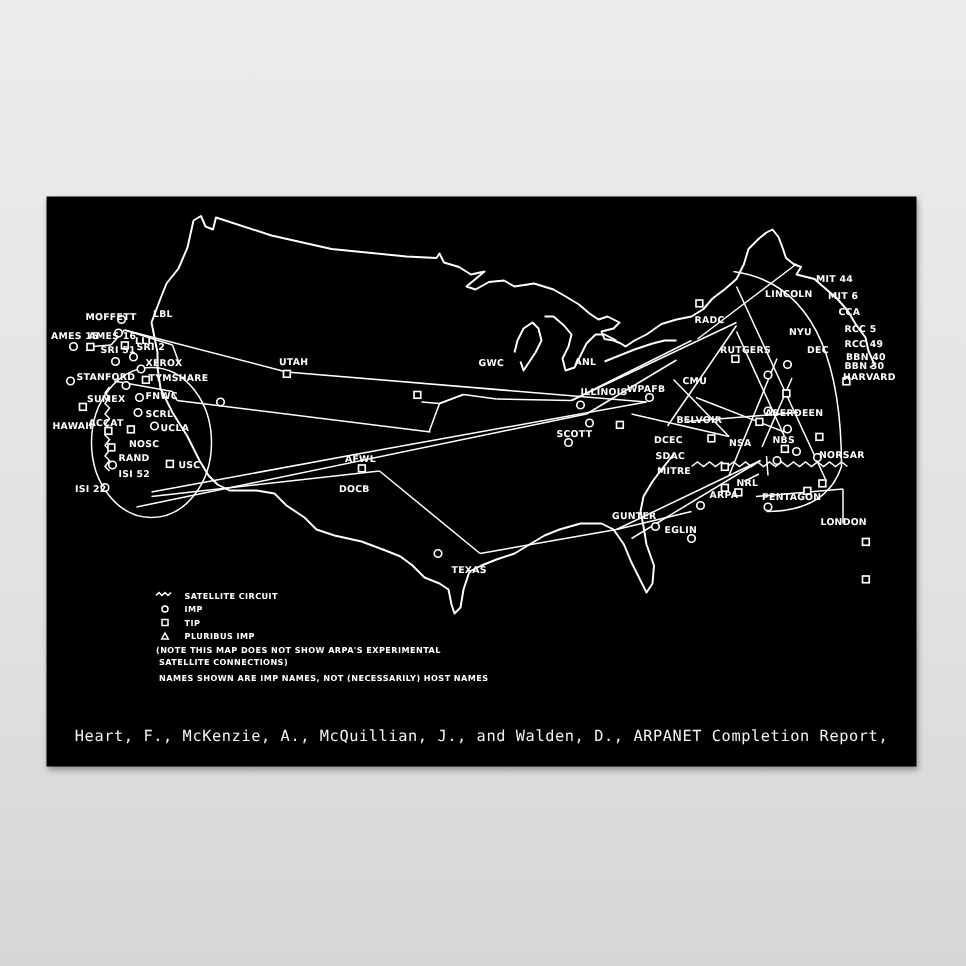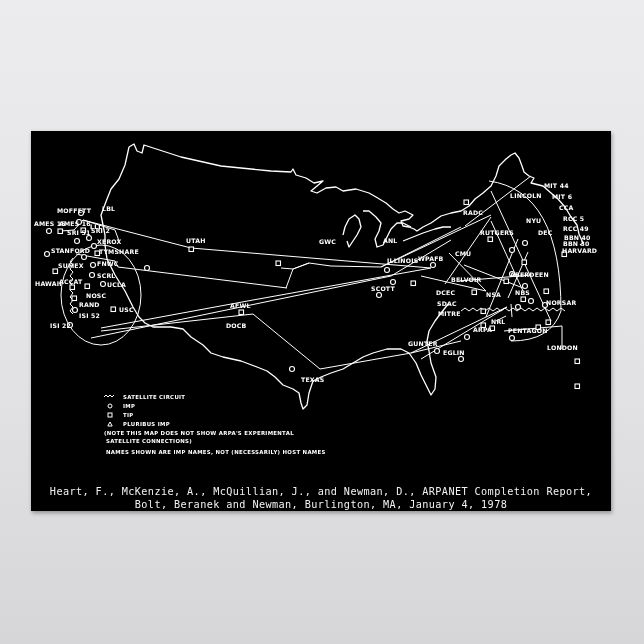--- a/index.html
+++ b/index.html
@@ -223,15 +223,14 @@
       <rect x="77" y="282" width="4" height="4" stroke="#fff" fill="none"></rect>
       <text class="legend-txt" x="92" y="286">TIP</text>
       <path d="M79,291 l2.2,4 l-4.4,0 z" stroke="#fff" fill="none"></path>
       <text class="legend-txt" x="92" y="295">PLURIBUS IMP</text>
       <text class="legend-txt" x="73" y="304">(NOTE  THIS MAP DOES NOT SHOW ARPA'S EXPERIMENTAL</text>
       <text class="legend-txt" x="75" y="312">SATELLITE CONNECTIONS)</text>
       <text class="legend-txt" x="75" y="323">NAMES SHOWN ARE IMP NAMES, NOT (NECESSARILY) HOST NAMES</text>
     </g>
   </svg>
 
-  <div class="caption cap1">Heart, F., McKenzie, A., McQuillian, J., and Newman, D., ARPANET Completion Report,</div>
-  <div class="caption cap2">Bolt, Beranek and Newman, Burlington, MA, January 4, 1978</div>
+  <div class="caption cap1">Heart, F., McKenzie, A., McQuillian, J., and Walden, D., ARPANET Completion Report,</div>
 </div>
 
 </body></html>

